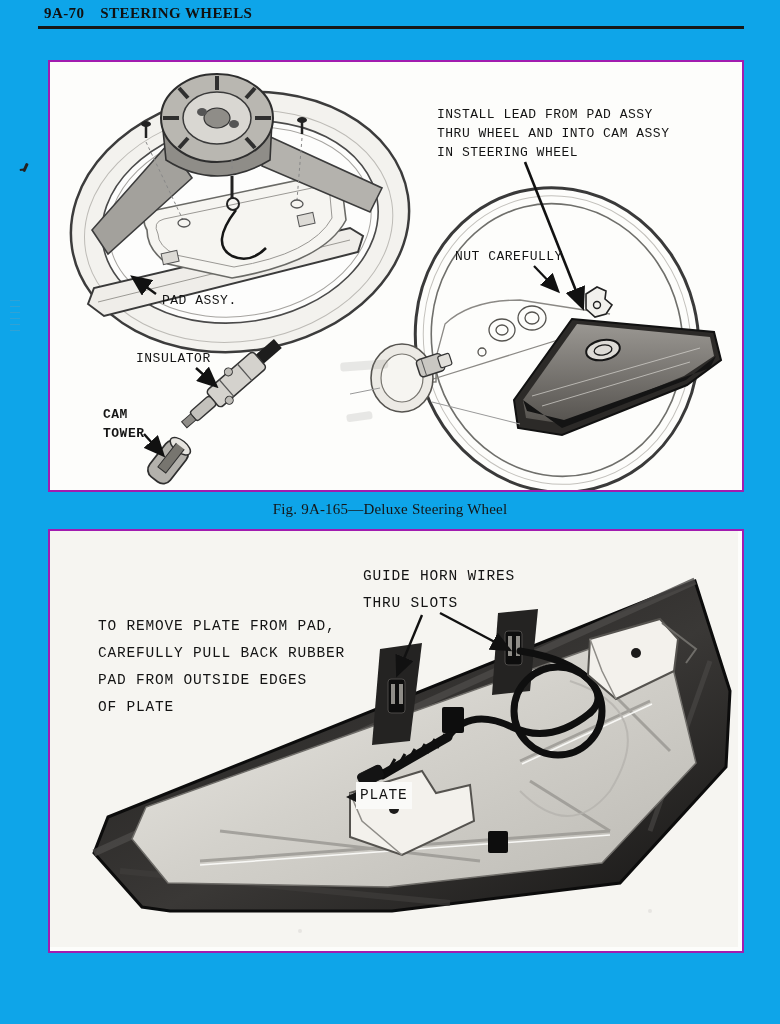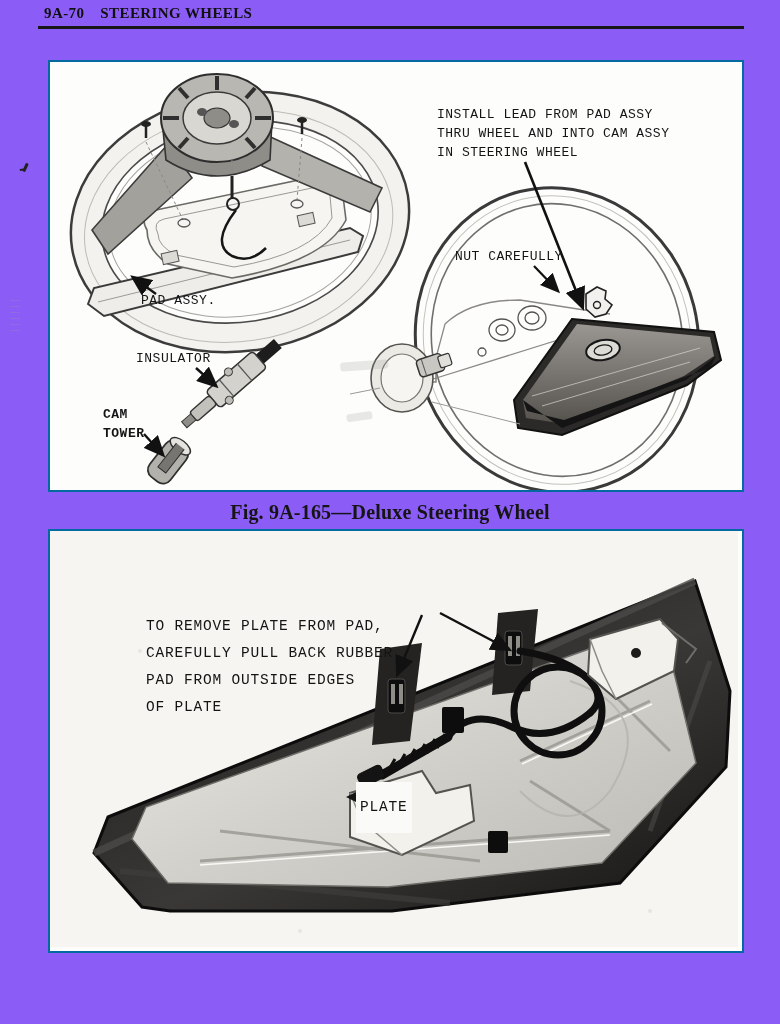--- a/index.html
+++ b/index.html
@@ -1,56 +1,56 @@
 <!DOCTYPE html>
 <html><head>
 <meta charset="utf-8">
 <style>
   html,body{margin:0;padding:0;}
   body{width:780px;height:1024px;background:#e8e6e2;font-family:"Liberation Sans",sans-serif;}
-  .page{position:relative;width:780px;height:1024px;background:#8b5cf6;overflow:hidden;color:#161616;}
+  .page{position:relative;width:780px;height:1024px;background:#0ea5e9;overflow:hidden;color:#161616;}
 
   
   .hdr{position:absolute;left:44px;top:5px;font-family:"Liberation Serif",serif;font-weight:bold;font-size:15px;letter-spacing:.4px;color:#111;}
   .hdr .num{margin-right:16px;}
   .hdr-rule{position:absolute;left:38px;top:26px;width:706px;height:3px;background:#171717;}
 
   
   .stray{position:absolute;left:24px;top:163px;width:3px;height:9px;background:#222;transform:rotate(24deg);border-radius:1px;}
   .stray::after{content:"";position:absolute;left:-3px;top:7px;width:4px;height:2px;background:#222;transform:rotate(-30deg);}
   .faint-tick{position:absolute;left:10px;top:300px;width:10px;height:34px;opacity:.25;
     background:repeating-linear-gradient(#999 0 1px,transparent 1px 6px);}
 
   
-  .figbox{position:absolute;background:#fdfdfb;border:2px solid #0369a1;}
+  .figbox{position:absolute;background:#fdfdfb;border:2px solid #a21caf;}
   .figbox svg{position:absolute;left:0;top:0;}
   .box1{left:48px;top:60px;width:692px;height:428px;}
   .box2{left:48px;top:529px;width:692px;height:420px;}
 
   .figcap{position:absolute;left:0;width:780px;text-align:center;
-    font-family:"Liberation Serif",serif;font-weight:bold;font-size:20px;color:#151515;letter-spacing:.2px;}
+    font-family:"Liberation Serif",serif;font-weight:normal;font-size:15px;color:#151515;letter-spacing:.2px;}
   .cap1{top:501px;}
   .cap2{top:961px;}
 
   
   .ann{position:absolute;font-family:"Liberation Mono","DejaVu Sans Mono",monospace;
     color:#141414;white-space:pre-line;}
   .box1 .ann{font-size:13px;line-height:19px;letter-spacing:.5px;}
   .box2 .ann{font-size:14.5px;line-height:27px;letter-spacing:.8px;}
 
   .a-install{left:387px;top:43px;}
   .a-nut{left:405px;top:185px;}
-  .a-pad{left:91px;top:229px;}
+  .a-pad{left:112px;top:229px;}
   .a-insulator{left:86px;top:287px;}
   .a-camtower{left:53px;top:343px;font-weight:bold;}
   .a-insert{left:164px;top:348px;}
 
   .a-guide{left:313px;top:32px;}
-  .a-remove{left:48px;top:82px;margin-left:48px;}
-  .a-plate{left:306px;top:251px;background:#fafaf8;padding:12px 4px;line-height:21px;}
+  .a-remove{left:48px;top:82px;}
+  .a-plate{left:306px;top:251px;background:#fafaf8;padding:0 4px;line-height:21px;}
 </style>
 </head>
 <body>
 
 <div class="page">
 
   <div class="hdr">
     <span class="num">9A-70</span><span>STEERING WHEELS</span>
   </div>
   <div class="hdr-rule"></div>
@@ -301,20 +301,22 @@
       </g>
 
       <g stroke="#111" stroke-width="2.4" fill="none">
         <path d="M372,84 L348,142" marker-end="url(#ah2)"></path>
         <path d="M390,82 L458,118" marker-end="url(#ah2)"></path>
       </g>
 
       <polygon points="296,266 306,261 306,271" fill="#161616"></polygon>
     </svg>
 
+    <div class="ann a-guide">GUIDE HORN WIRES
+THRU SLOTS</div>
     <div class="ann a-remove">TO REMOVE PLATE FROM PAD,
 CAREFULLY PULL BACK RUBBER
 PAD FROM OUTSIDE EDGES
 OF PLATE</div>
     <div class="ann a-plate">PLATE</div>
   </div>
 
 </div>
 
 </body></html>

